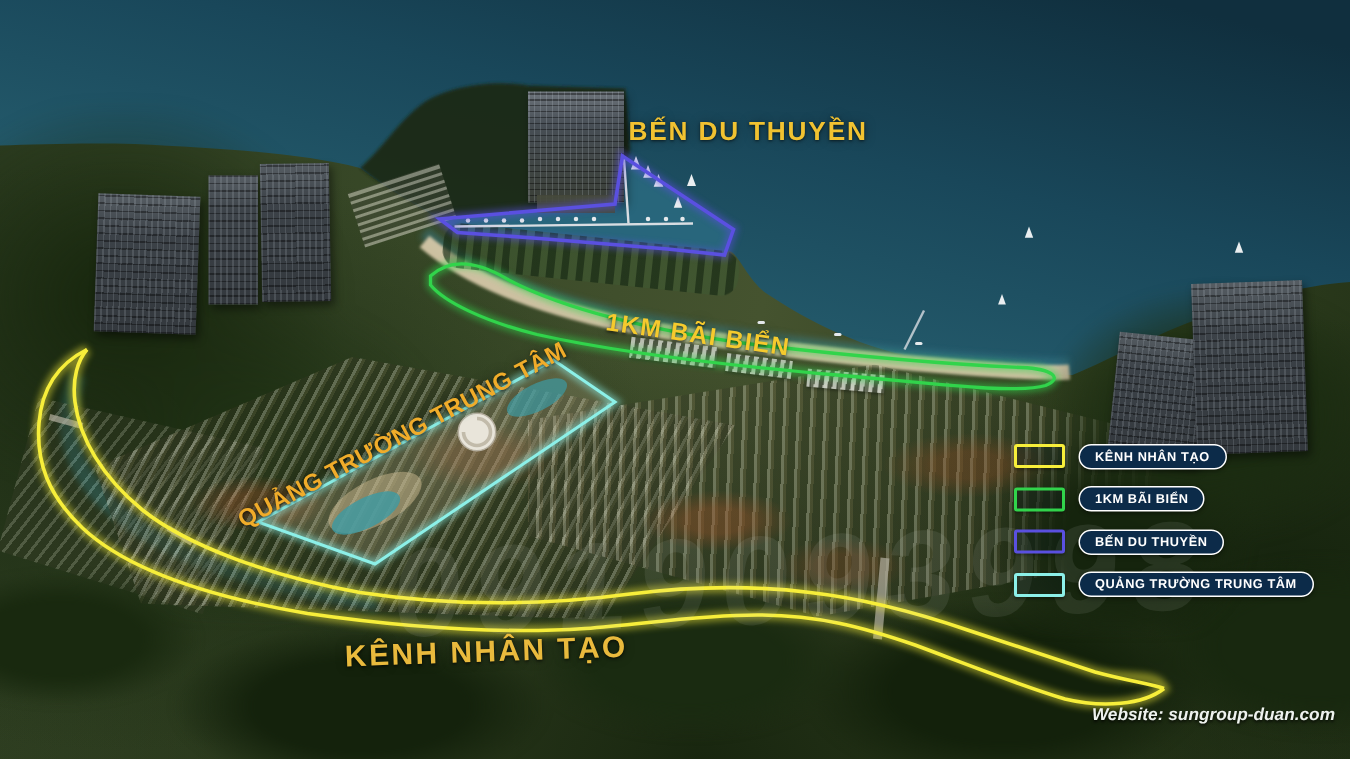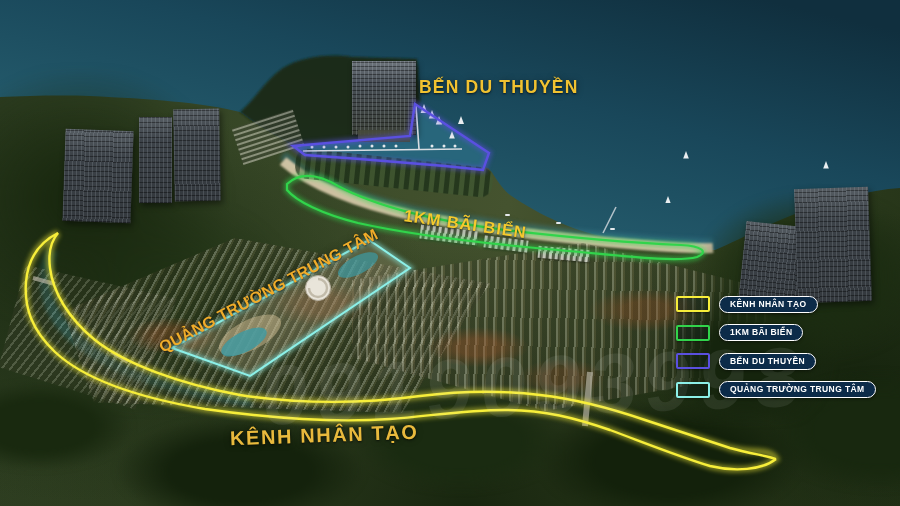--- a/index.html
+++ b/index.html
@@ -247,13 +247,14 @@
     <div class="lrow">
       <span class="swatch" style="border-color: rgb(90, 80, 224);"></span>
       <span class="pill" style="background: rgb(12, 43, 73); border-color: rgb(255, 255, 255); color: rgb(255, 255, 255);">BẾN DU THUYỀN</span>
     </div>
     <div class="lrow">
       <span class="swatch" style="border-color: rgb(140, 240, 232);"></span>
       <span class="pill" style="background: rgb(12, 43, 73); border-color: rgb(255, 255, 255); color: rgb(255, 255, 255);">QUẢNG TRƯỜNG TRUNG TÂM</span>
     </div>
   </div>
 
+  <div class="abs website">Website: sungroup-duan.com</div>
 </div>
 
 </body></html>

